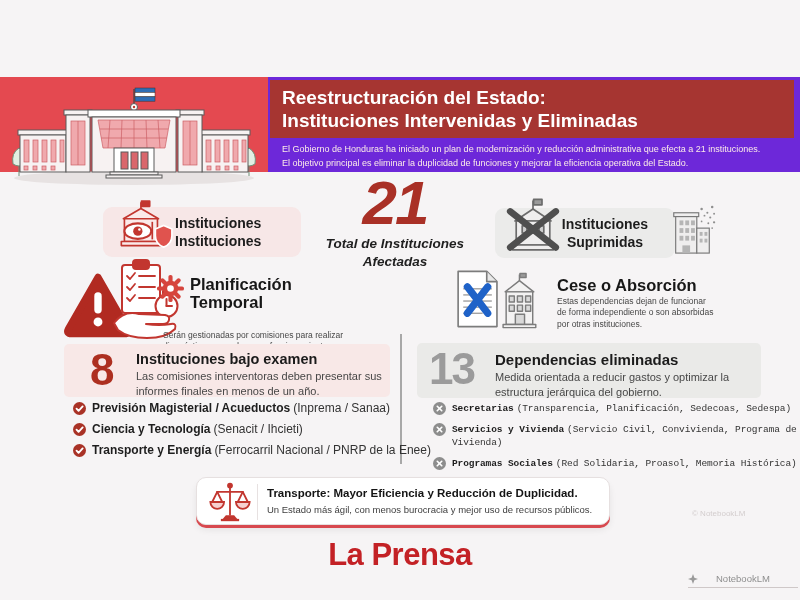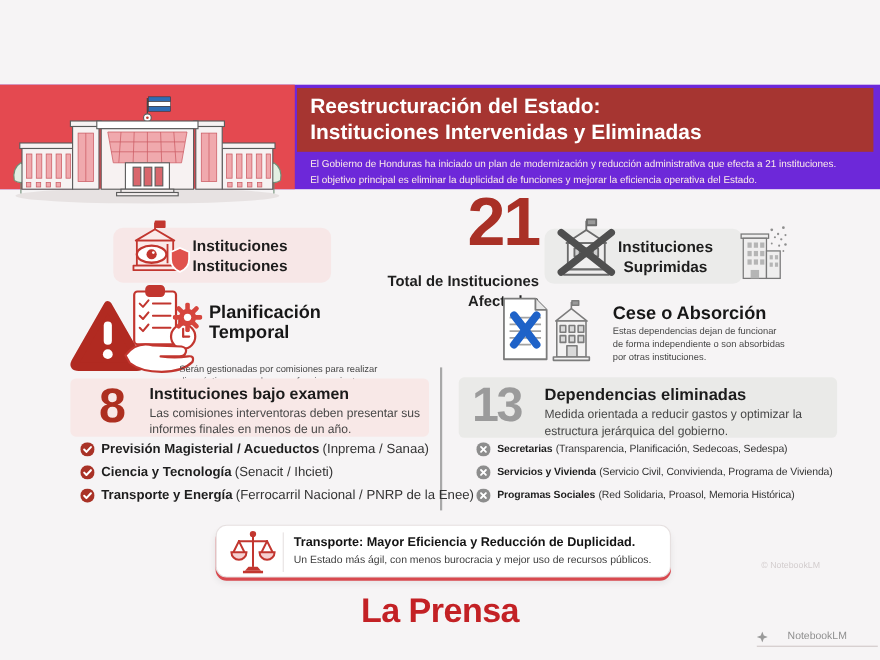--- a/index.html
+++ b/index.html
@@ -9,23 +9,23 @@
   
   .band { position:absolute; left:0; top:77px; width:800px; height:95px; background:#6d28d9; }
   .band-left { position:absolute; left:0; top:0; width:268px; height:95px; background:#e44950; }
   .title-box { position:absolute; left:270px; top:3px; width:524px; height:58px; background:#a63531;
                color:#ffffff; font-weight:bold; font-size:19px; line-height:1.2; padding:7px 12px; }
   .band-desc { position:absolute; left:282px; top:66px; width:516px; color:#fcebe9; font-size:9px;
                line-height:1.5; white-space:nowrap; }
   .building-illustration { position:absolute; left:8px; top:84px; width:252px; height:102px; z-index:2; }
 
   
-  .total { position:absolute; left:300px; top:172px; width:190px; text-align:right; }
+  .total { position:absolute; left:300px; top:172px; width:190px; text-align:center;font-style:italic; }
   .total-number { font-size:62px; font-weight:800; color:#a93026; line-height:1.0; letter-spacing:-2px; }
-  .total-label { font-size:13.5px; font-weight:bold; color:#1f1f1f; line-height:1.3; margin-top:13px; }
+  .total-label { font-size:13.5px; font-weight:bold; color:#1f1f1f; line-height:1.3; margin-top:1px; }
 
   
   .badge { position:absolute; height:50px; border-radius:9px; }
   .badge-left { left:103px; top:207px; width:198px; background:#f7e7e7; }
   .badge-right { left:495px; top:208px; width:180px; background:#ebebea; }
   .badge-icon { position:absolute; left:8px; top:-13px; }
   .badge-label { position:absolute; top:8px; font-size:14px; font-weight:bold; color:#1d1d1d; line-height:1.25; }
   .badge-left .badge-label { left:72px; }
   .badge-right .badge-label { left:54px; width:112px; text-align:center; }
   .dissolve-icon { position:absolute; left:668px; top:203px; z-index:1; }
@@ -54,21 +54,21 @@
   .stat-right .stat-title { left:78px; top:8px; font-size:15px; }
   .stat-desc { position:absolute; font-size:11px; color:#474747; line-height:1.35; }
   .stat-left .stat-desc { left:72px; top:25px; width:252px; }
   .stat-right .stat-desc { left:78px; top:27px; width:262px; }
 
   .col-divider { position:absolute; left:400px; top:334px; width:2px; height:130px; background:#a8a8a8; }
 
   
   .list { position:absolute; }
   .list-left { left:73px; top:402px; }
-  .list-right { left:433px; top:402px; }
+  .list-right { left:433px; top:402px;font-family:Liberation Mono, monospace; }
   .list-item { display:flex; align-items:flex-start; margin-bottom:8px; }
   .list-item svg { flex:0 0 auto; margin-right:6px; margin-top:0px; }
   .list-left .list-text { font-size:12px; color:#1e1e1e; line-height:13px; }
   .list-right .list-text { font-size:9.5px; color:#1e1e1e; line-height:13px; letter-spacing:-0.1px; }
   .item-bold { font-weight:bold; margin-right:3px; }
   .item-detail { color:#333333; }
 
   
   .benefit-card { position:absolute; left:196px; top:477px; width:414px; height:48px; background:#ffffff;
                   border:1px solid #e6e0e0; border-radius:10px;

